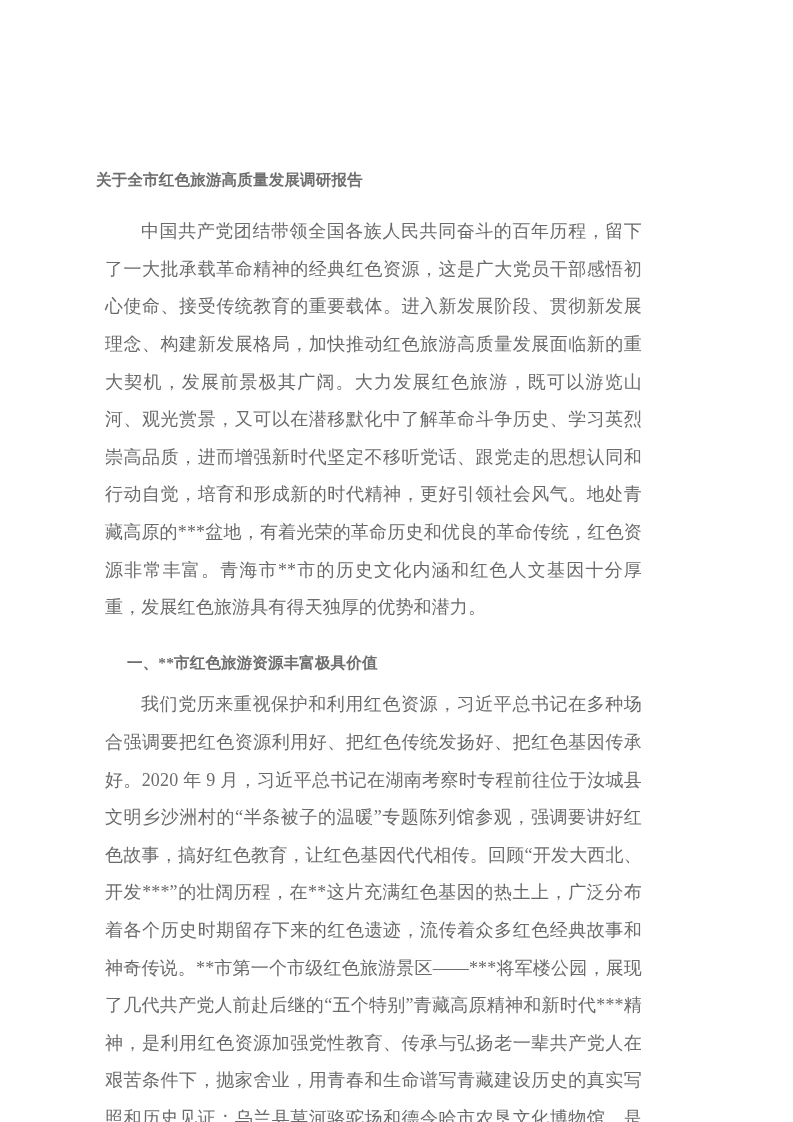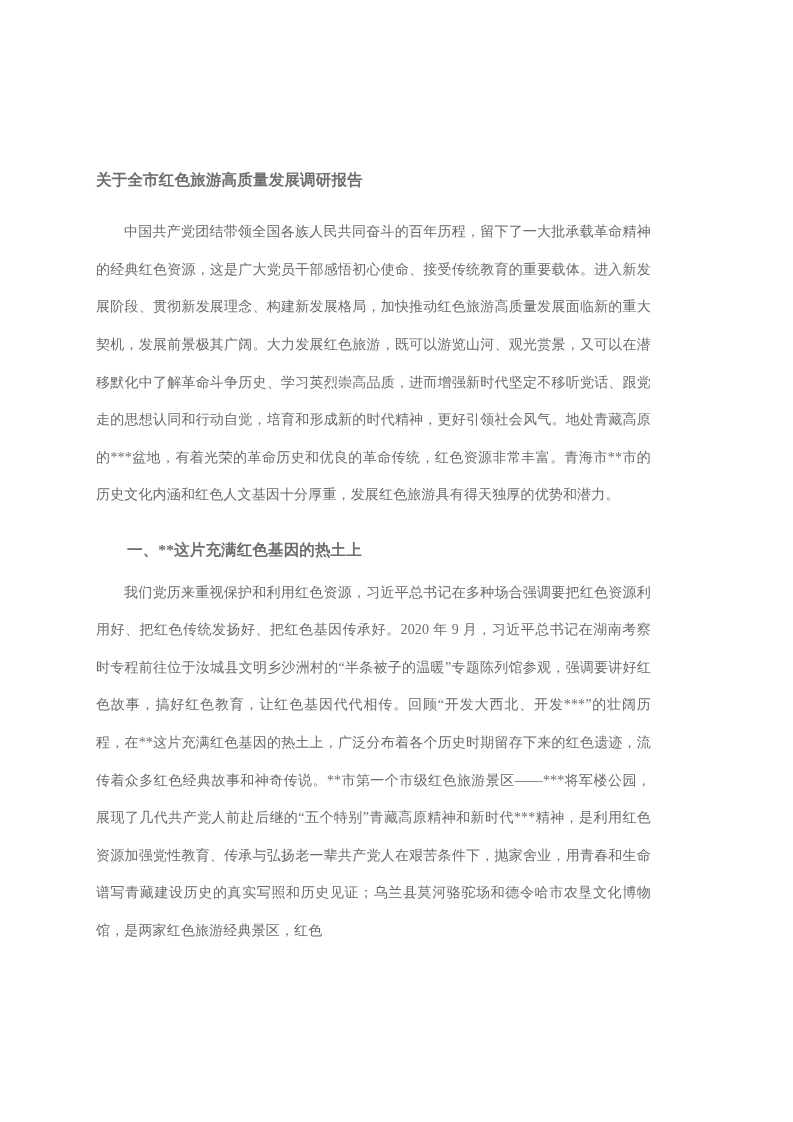--- a/index.html
+++ b/index.html
@@ -26,27 +26,27 @@
   .doc-title {
     font-size: 15.5px;
     font-weight: bold;
     color: #6e6e6e;
     letter-spacing: 0.2px;
     line-height: 1.5;
     margin: 0 0 22px 0;
     text-align: left;
   }
   .body-para {
-    font-size: 14px;
+    font-size: 18px;
     line-height: 37.6px;
     color: #6a6a6a;
     text-align: justify;
     text-justify: inter-ideograph;
     text-indent: 2em;
-    margin: 0;
+    margin: 9px;
     letter-spacing: 0.15px;
   }
   .section-heading {
     font-size: 15.5px;
     font-weight: bold;
     color: #6e6e6e;
     line-height: 37.6px;
     text-indent: 2em;
     margin: 0;
     letter-spacing: 0.15px;
@@ -57,17 +57,17 @@
 </style>
 </head>
 <body>
 
 <div class="page">
 
   <h1 class="doc-title">关于全市红色旅游高质量发展调研报告</h1>
 
   <p class="body-para">中国共产党团结带领全国各族人民共同奋斗的百年历程，留下了一大批承载革命精神的经典红色资源，这是广大党员干部感悟初心使命、接受传统教育的重要载体。进入新发展阶段、贯彻新发展理念、构建新发展格局，加快推动红色旅游高质量发展面临新的重大契机，发展前景极其广阔。大力发展红色旅游，既可以游览山河、观光赏景，又可以在潜移默化中了解革命斗争历史、学习英烈崇高品质，进而增强新时代坚定不移听党话、跟党走的思想认同和行动自觉，培育和形成新的时代精神，更好引领社会风气。地处青藏高原的***盆地，有着光荣的革命历史和优良的革命传统，红色资源非常丰富。青海市**市的历史文化内涵和红色人文基因十分厚重，发展红色旅游具有得天独厚的优势和潜力。</p>
 
-  <p class="section-heading gap-before-heading">一、**这片充满红色基因的热土上</p>
+  <p class="section-heading gap-before-heading">一、**市红色旅游资源丰富极具价值</p>
 
   <p class="body-para gap-after-heading">我们党历来重视保护和利用红色资源，习近平总书记在多种场合强调要把红色资源利用好、把红色传统发扬好、把红色基因传承好。2020 年 9 月，习近平总书记在湖南考察时专程前往位于汝城县文明乡沙洲村的“半条被子的温暖”专题陈列馆参观，强调要讲好红色故事，搞好红色教育，让红色基因代代相传。回顾“开发大西北、开发***”的壮阔历程，在**这片充满红色基因的热土上，广泛分布着各个历史时期留存下来的红色遗迹，流传着众多红色经典故事和神奇传说。**市第一个市级红色旅游景区——***将军楼公园，展现了几代共产党人前赴后继的“五个特别”青藏高原精神和新时代***精神，是利用红色资源加强党性教育、传承与弘扬老一辈共产党人在艰苦条件下，抛家舍业，用青春和生命谱写青藏建设历史的真实写照和历史见证；乌兰县莫河骆驼场和德令哈市农垦文化博物馆，是两家红色旅游经典景区，红色</p>
 
 </div>
 
 </body></html>

